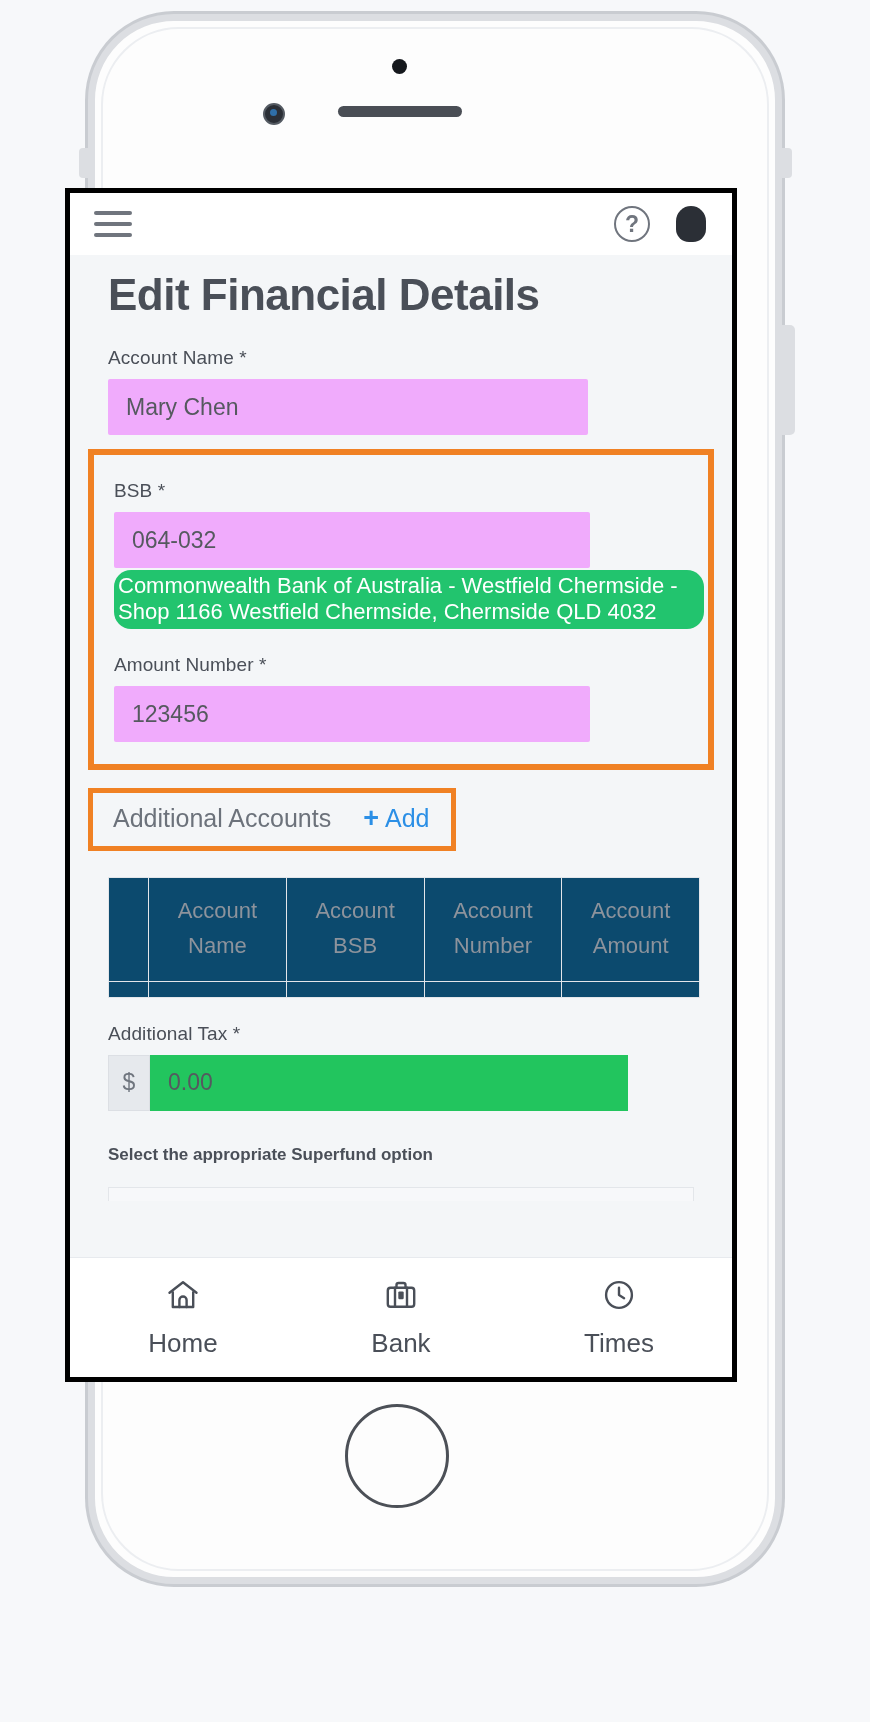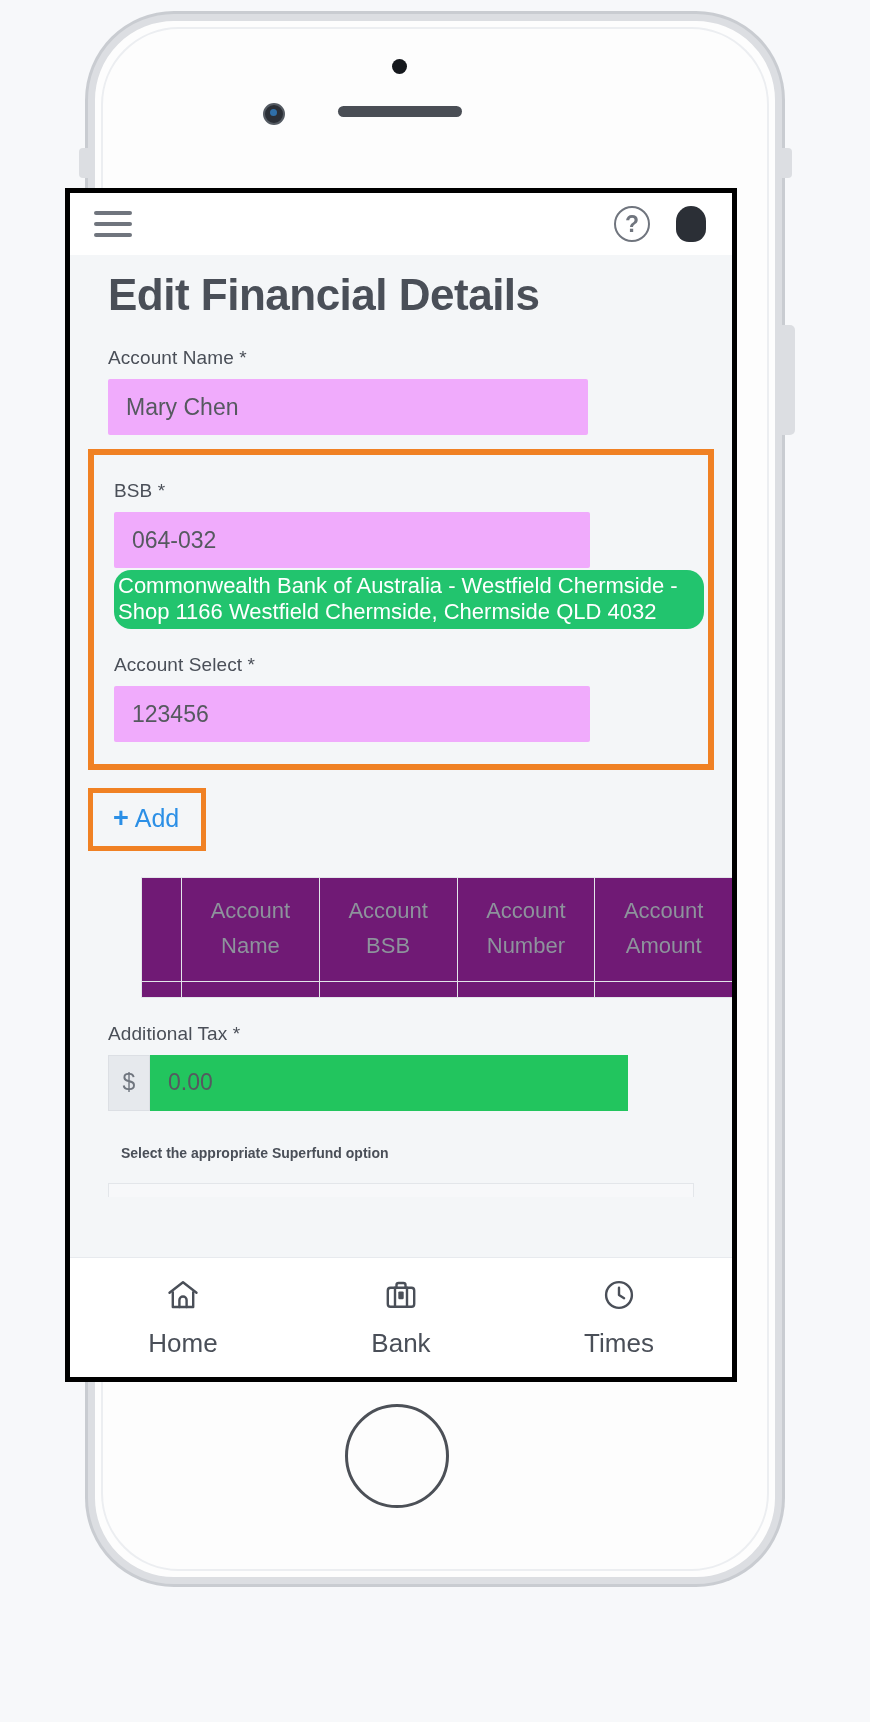--- a/index.html
+++ b/index.html
@@ -234,23 +234,22 @@
     align-items: center;
     gap: 6px;
   }
   .add-plus { font-weight: bold; font-size: 27px; }
 
   
   .table-wrap { padding: 26px 38px 0 38px; }
   .acct-table {
     width: 592px;
     border-collapse: collapse;
-    background: #701a75;
+    background: #0c4a6e;
     table-layout: fixed;
-    margin-left: 33px;
   }
   .acct-table th {
     border: 1px solid #e3e6ea;
     font-size: 22px;
     font-weight: normal;
     color: #8d939c;
     padding: 16px 8px 18px 8px;
     text-align: center;
     line-height: 1.55;
     vertical-align: middle;
@@ -283,24 +282,24 @@
     background: #22c55e;
     border: none;
     font-size: 23px;
     color: #55595f;
     padding: 0 18px;
     font-family: "Liberation Sans", sans-serif;
     outline: none;
   }
 
   .superfund-label {
-    font-size: 14px;
+    font-size: 17px;
     font-weight: bold;
     color: #4a4f58;
-    padding: 34px 38px 0 51px;
+    padding: 34px 38px 0 38px;
   }
   .superfund-stub {
     margin: 22px 38px 0 38px;
     height: 14px;
     border-top: 1px solid #e3e6ea;
     border-left: 1px solid #e3e6ea;
     border-right: 1px solid #e3e6ea;
     background: #f7f8fa;
   }
 
@@ -374,28 +373,29 @@
 
       <div class="highlight-box">
 
         <div class="field-block">
           <div class="field-label">BSB *</div>
           <input class="text-input" type="text" value="064-032" style="">
           <div class="bsb-result">Commonwealth Bank of Australia - Westfield Chermside - Shop 1166 Westfield Chermside, Chermside QLD 4032</div>
         </div>
 
         <div class="field-block">
-          <div class="field-label">Account Select *</div>
+          <div class="field-label">Amount Number *</div>
           <input class="text-input" type="text" value="123456" style="">
         </div>
 
       </div>
 
       <div class="addl-accounts-wrap">
         <div class="addl-accounts">
+          <span class="addl-label">Additional Accounts</span>
           <span class="add-link">
             <span class="add-plus">+</span>
             <span>Add</span>
           </span>
         </div>
       </div>
 
       <div class="table-wrap">
         <table class="acct-table">
           <thead>

